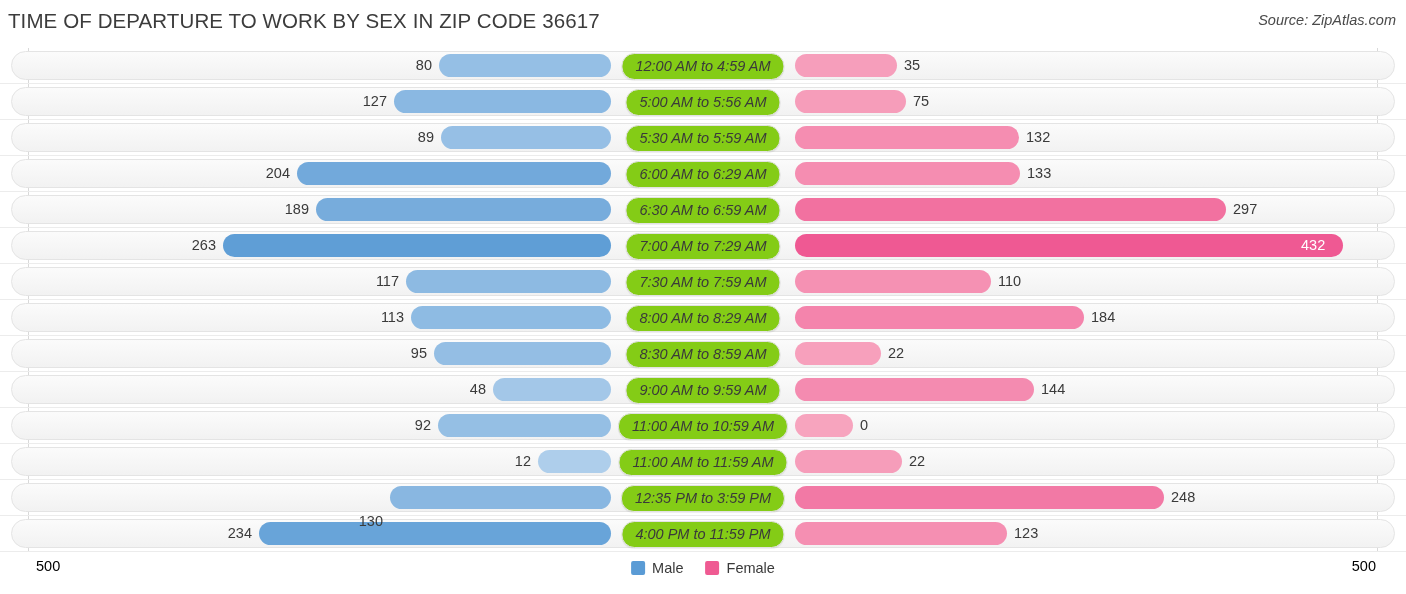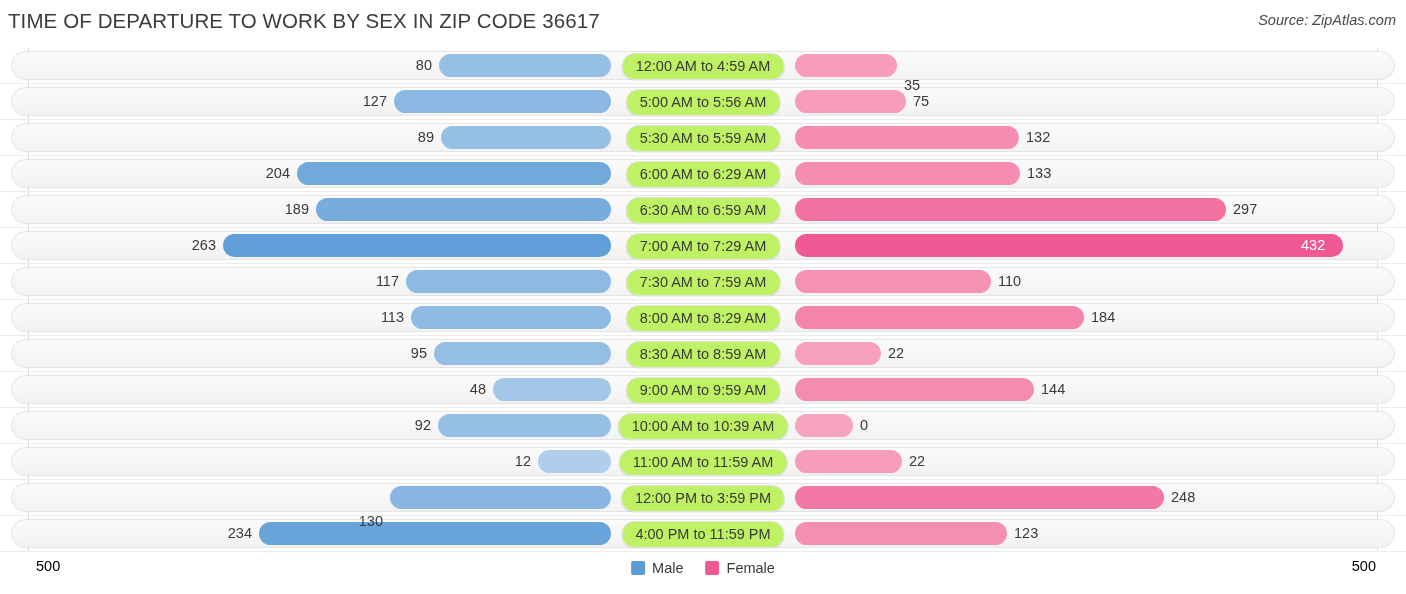--- a/index.html
+++ b/index.html
@@ -91,28 +91,29 @@
 
   
   .center-label {
     position: absolute;
     left: 50%;
     top: 5px;
     transform: translateX(-50%);
     height: 25px;
     line-height: 25px;
     padding: 0 13px;
-    background: #bef264;
+    background: #84cc16;
     border: 1px solid #e2e2e2;
     border-radius: 13px;
     font-size: 14.5px;
     color: #3a3a3a;
     white-space: nowrap;
     z-index: 5;
     box-shadow: 0 1px 1px rgba(0,0,0,.07);
+    font-style: italic;
   }
 
   
   .bar {
     position: absolute;
     top: 6px;
     height: 23px;
     border-radius: 12px;
     z-index: 3;
   }
@@ -186,21 +187,21 @@
 
 <div class="plot">
   <div class="axis-line left"></div>
   <div class="axis-line right"></div>
   <div class="rows" id="rows">
       <div class="row">
         <div class="track"></div>
         <div class="bar male" style="width: 172px; margin-right: 92px; right: 50%; background: rgb(149, 191, 229);"></div>
         <div class="bar female" style="width: 102px; margin-left: 92px; background: rgb(246, 158, 187);"></div>
         <div class="val male" style="right: calc(50% + 271px);">80</div>
-        <div class="val female" style="left: calc(50% + 201px); margin-top: 20px;">35</div>
+        <div class="val female" style="left: calc(50% + 201px);">35</div>
         <div class="center-label">12:00 AM to 4:59 AM</div>
         <div class="row-sep"></div>
       </div>
       <div class="row">
         <div class="track"></div>
         <div class="bar male" style="width: 217px; margin-right: 92px; right: 50%; background: rgb(138, 184, 226);"></div>
         <div class="bar female" style="width: 111px; margin-left: 92px; background: rgb(246, 157, 186);"></div>
         <div class="val male" style="right: calc(50% + 316px);">127</div>
         <div class="val female" style="left: calc(50% + 210px);">75</div>
         <div class="center-label">5:00 AM to 5:56 AM</div>
@@ -277,39 +278,39 @@
         <div class="val female" style="left: calc(50% + 338px);">144</div>
         <div class="center-label">9:00 AM to 9:59 AM</div>
         <div class="row-sep"></div>
       </div>
       <div class="row">
         <div class="track"></div>
         <div class="bar male" style="width: 173px; margin-right: 92px; right: 50%; background: rgb(149, 191, 228);"></div>
         <div class="bar female" style="width: 58px; margin-left: 92px; background: rgb(247, 164, 190);"></div>
         <div class="val male" style="right: calc(50% + 272px);">92</div>
         <div class="val female" style="left: calc(50% + 157px);">0</div>
-        <div class="center-label">10:00 AM to 10:39 AM</div>
+        <div class="center-label">11:00 AM to 10:59 AM</div>
         <div class="row-sep"></div>
       </div>
       <div class="row">
         <div class="track"></div>
         <div class="bar male" style="width: 73px; margin-right: 92px; right: 50%; background: rgb(174, 206, 235);"></div>
         <div class="bar female" style="width: 107px; margin-left: 92px; background: rgb(246, 157, 186);"></div>
         <div class="val male" style="right: calc(50% + 172px);">12</div>
         <div class="val female" style="left: calc(50% + 206px);">22</div>
         <div class="center-label">11:00 AM to 11:59 AM</div>
         <div class="row-sep"></div>
       </div>
       <div class="row">
         <div class="track"></div>
         <div class="bar male" style="width: 221px; margin-right: 92px; right: 50%; background: rgb(137, 183, 225);"></div>
         <div class="bar female" style="width: 369px; margin-left: 92px; background: rgb(242, 121, 165);"></div>
         <div class="val male" style="right: calc(50% + 320px); margin-top: 24px;">130</div>
         <div class="val female" style="left: calc(50% + 468px);">248</div>
-        <div class="center-label">12:00 PM to 3:59 PM</div>
+        <div class="center-label">12:35 PM to 3:59 PM</div>
         <div class="row-sep"></div>
       </div>
       <div class="row">
         <div class="track"></div>
         <div class="bar male" style="width: 352px; margin-right: 92px; right: 50%; background: rgb(104, 164, 217);"></div>
         <div class="bar female" style="width: 212px; margin-left: 92px; background: rgb(245, 143, 178);"></div>
         <div class="val male" style="right: calc(50% + 451px);">234</div>
         <div class="val female" style="left: calc(50% + 311px);">123</div>
         <div class="center-label">4:00 PM to 11:59 PM</div>
         <div class="row-sep"></div>

